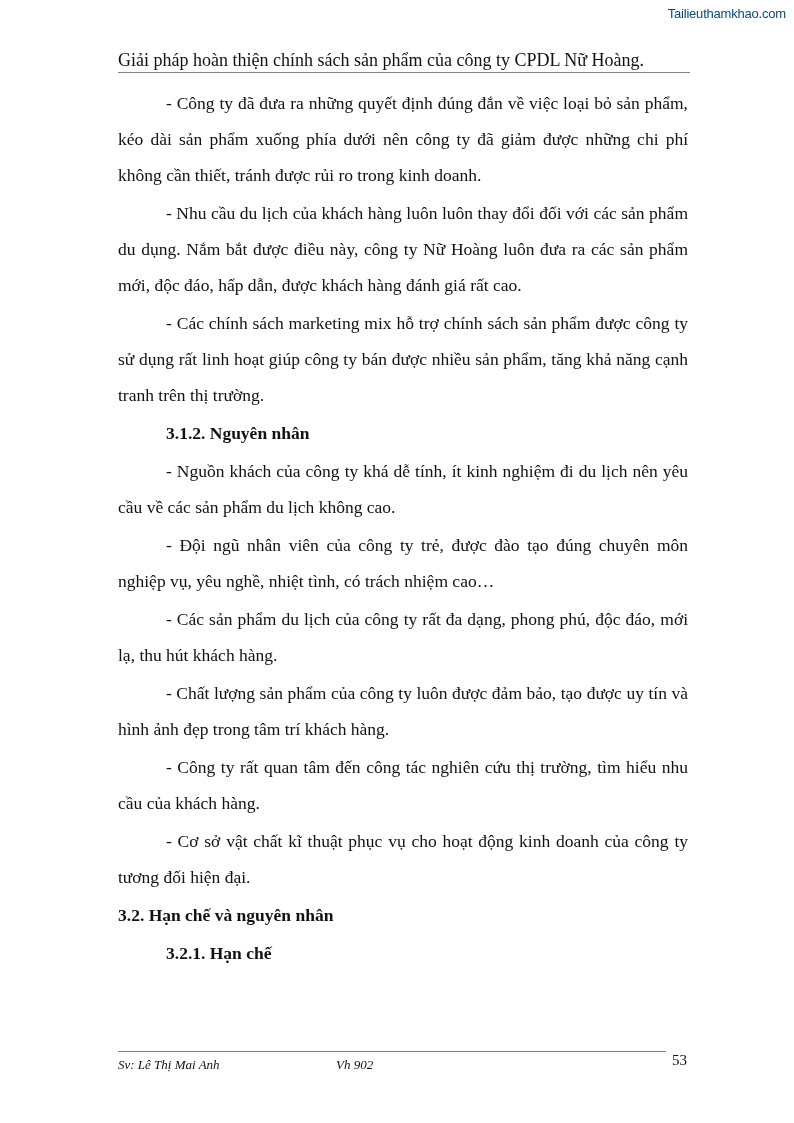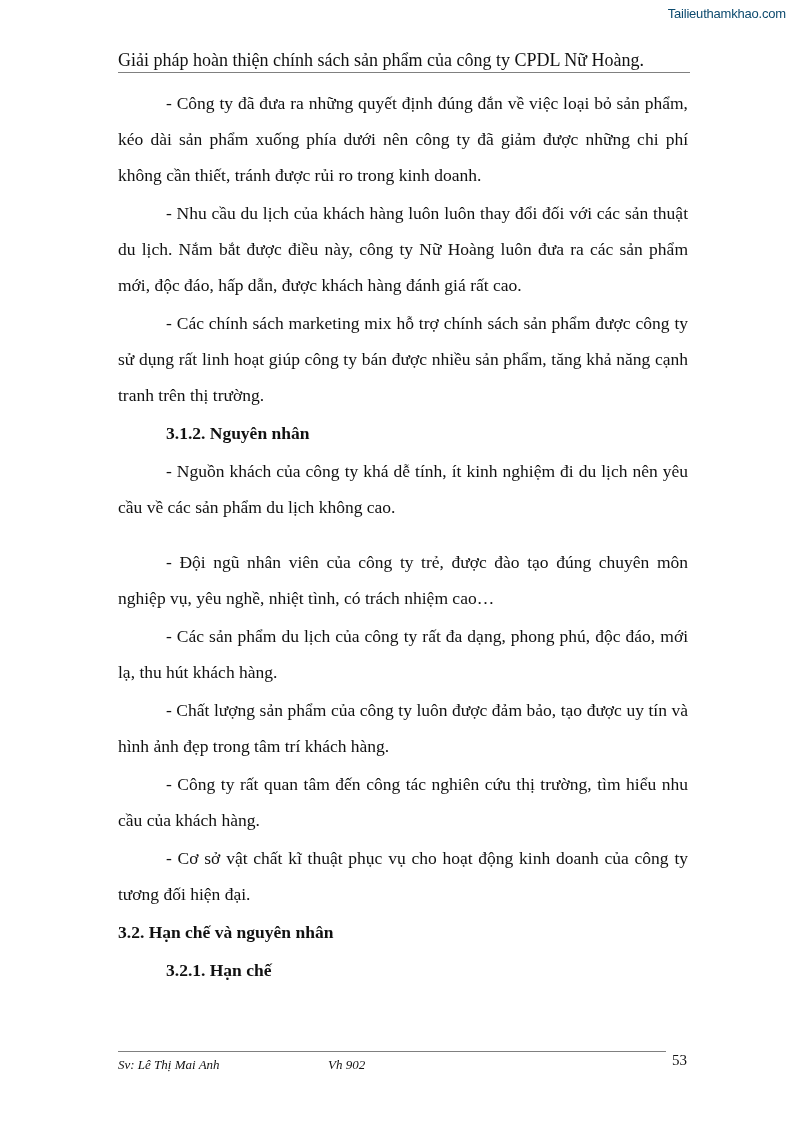--- a/index.html
+++ b/index.html
@@ -30,39 +30,39 @@
     .heading { font-weight: bold; line-height: 36px; margin: 0; }
     .heading.indent { padding-left: 48px; }
     .footer-line {
       position: absolute; left: 118px; top: 1051px; width: 548px;
       border-top: 1px solid #808080;
     }
     .footer {
       position: absolute; left: 118px; top: 1054px; font-size: 13px;
       line-height: 22px; white-space: nowrap; font-style: italic;
     }
-    .footer .cls { position: absolute; left: 210px; top: 0; }
+    .footer .cls { position: absolute; left: 218px; top: 0; }
     .page-number {
       position: absolute; left: 672px; top: 1052px; font-size: 15px;
     }
   </style>
 </head>
 <body>
 
 <div class="watermark">Tailieuthamkhao.com</div>
 
 <div class="page-header">Giải pháp hoàn thiện chính sách sản phẩm của công ty CPDL Nữ Hoàng.</div>
 
 <div class="content">
   <p class="para" style="margin-bottom:0">- Công ty đã đưa ra những quyết định đúng đắn về việc loại bỏ sản phẩm, kéo dài sản phẩm xuống phía dưới nên công ty đã giảm được những chi phí không cần thiết, tránh được rủi ro trong kinh doanh.</p>
-  <p class="para" style="margin-top:2px">- Nhu cầu du lịch của khách hàng luôn luôn thay đổi đối với các sản thuật du lịch. Nắm bắt được điều này, công ty Nữ Hoàng luôn đưa ra các sản phẩm mới, độc đáo, hấp dẫn, được khách hàng đánh giá rất cao.</p>
+  <p class="para" style="margin-top:2px">- Nhu cầu du lịch của khách hàng luôn luôn thay đổi đối với các sản phẩm du dụng. Nắm bắt được điều này, công ty Nữ Hoàng luôn đưa ra các sản phẩm mới, độc đáo, hấp dẫn, được khách hàng đánh giá rất cao.</p>
   <p class="para" style="margin-top:2px">- Các chính sách marketing mix hỗ trợ chính sách sản phẩm được công ty sử dụng rất linh hoạt giúp công ty bán được nhiều sản phẩm, tăng khả năng cạnh tranh trên thị trường.</p>
   <p class="heading indent" style="margin-top:2px">3.1.2. Nguyên nhân</p>
   <p class="para" style="margin-top:2px">- Nguồn khách của công ty khá dễ tính, ít kinh nghiệm đi du lịch nên yêu cầu về các sản phẩm du lịch không cao.</p>
-  <p class="para" style="margin-top:19px">- Đội ngũ nhân viên của công ty trẻ, được đào tạo đúng chuyên môn nghiệp vụ, yêu nghề, nhiệt tình, có trách nhiệm cao…</p>
+  <p class="para" style="margin-top:2px">- Đội ngũ nhân viên của công ty trẻ, được đào tạo đúng chuyên môn nghiệp vụ, yêu nghề, nhiệt tình, có trách nhiệm cao…</p>
   <p class="para" style="margin-top:2px">- Các sản phẩm du lịch của công ty rất đa dạng, phong phú, độc đáo, mới lạ, thu hút khách hàng.</p>
   <p class="para" style="margin-top:2px">- Chất lượng sản phẩm của công ty luôn được đảm bảo, tạo được uy tín và hình ảnh đẹp trong tâm trí khách hàng.</p>
   <p class="para" style="margin-top:2px">- Công ty rất quan tâm đến công tác nghiên cứu thị trường, tìm hiểu nhu cầu của khách hàng.</p>
   <p class="para" style="margin-top:2px">- Cơ sở vật chất kĩ thuật phục vụ cho hoạt động kinh doanh của công ty tương đối hiện đại.</p>
   <p class="heading" style="margin-top:2px">3.2. Hạn chế và nguyên nhân</p>
   <p class="heading indent" style="margin-top:2px">3.2.1. Hạn chế</p>
 </div>
 
 <div class="footer-line"></div>
 <div class="footer">

